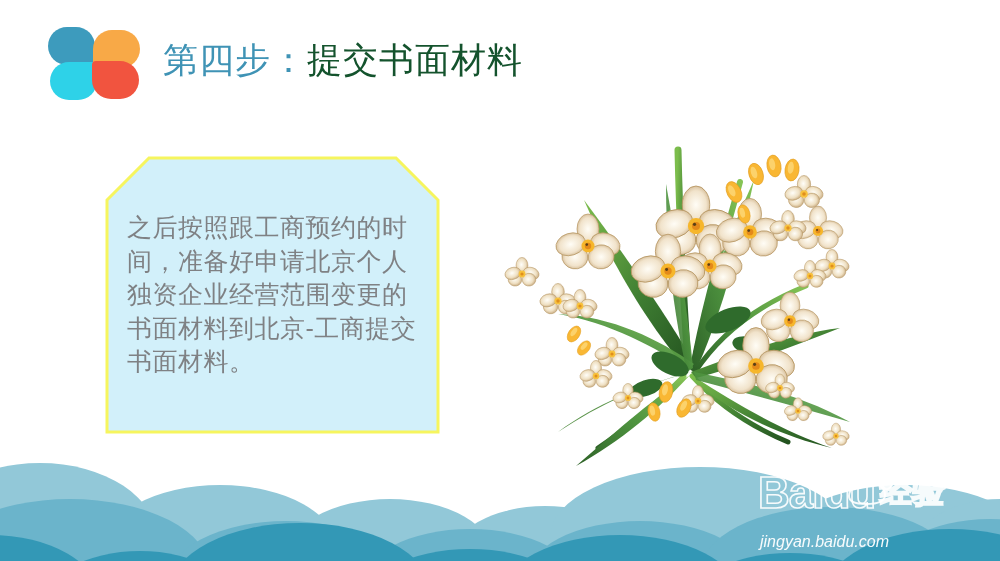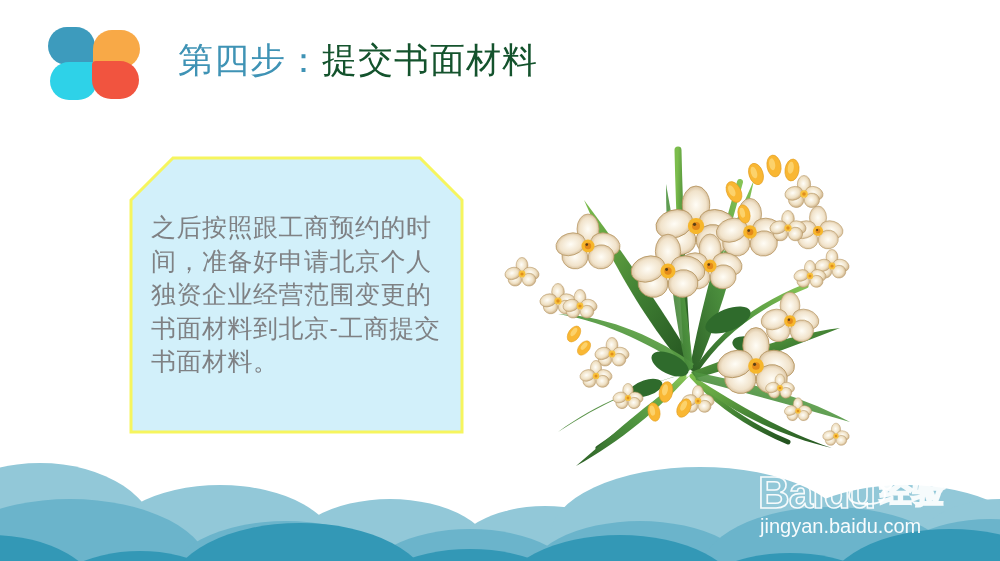--- a/index.html
+++ b/index.html
@@ -63,31 +63,30 @@
 
   .title {
     position: absolute;
     left: 163px;
     top: 38px;
     font-size: 35px;
     line-height: 44px;
     letter-spacing: 1px;
     white-space: nowrap;
   }
-  .title-prefix { color: #3f93b5; margin-left: 15px; }
+  .title-prefix { color: #3f93b5; }
   .title-main   { color: #14532d; }
 
   
   .callout {
     position: absolute;
     left: 105px;
     top: 156px;
     width: 335px;
     height: 278px;
-    margin-left: 24px;
   }
   .callout svg { display: block; }
 
   .callout-text {
     position: absolute;
     left: 22px;
     top: 55px;
     width: 296px;
     color: #7f8184;
     font-size: 25px;
@@ -157,25 +156,26 @@
   .wm-paw {
     position: absolute;
     left: 80px;
     top: -12px;
     width: 56px;
     height: 44px;
   }
   .wm-url {
     position: absolute;
     left: 2px;
-    top: 40px;
-    font-size: 20px;
+    top: 56px;
+    font-size: 16px;
     line-height: 24px;
     color: rgba(255,255,255,0.95);
     white-space: nowrap;
+    font-style: italic;
   }
 </style>
 </head>
 <body>
 
 <div id="slide">
 
   <div class="header">
 
     <div class="logo">

